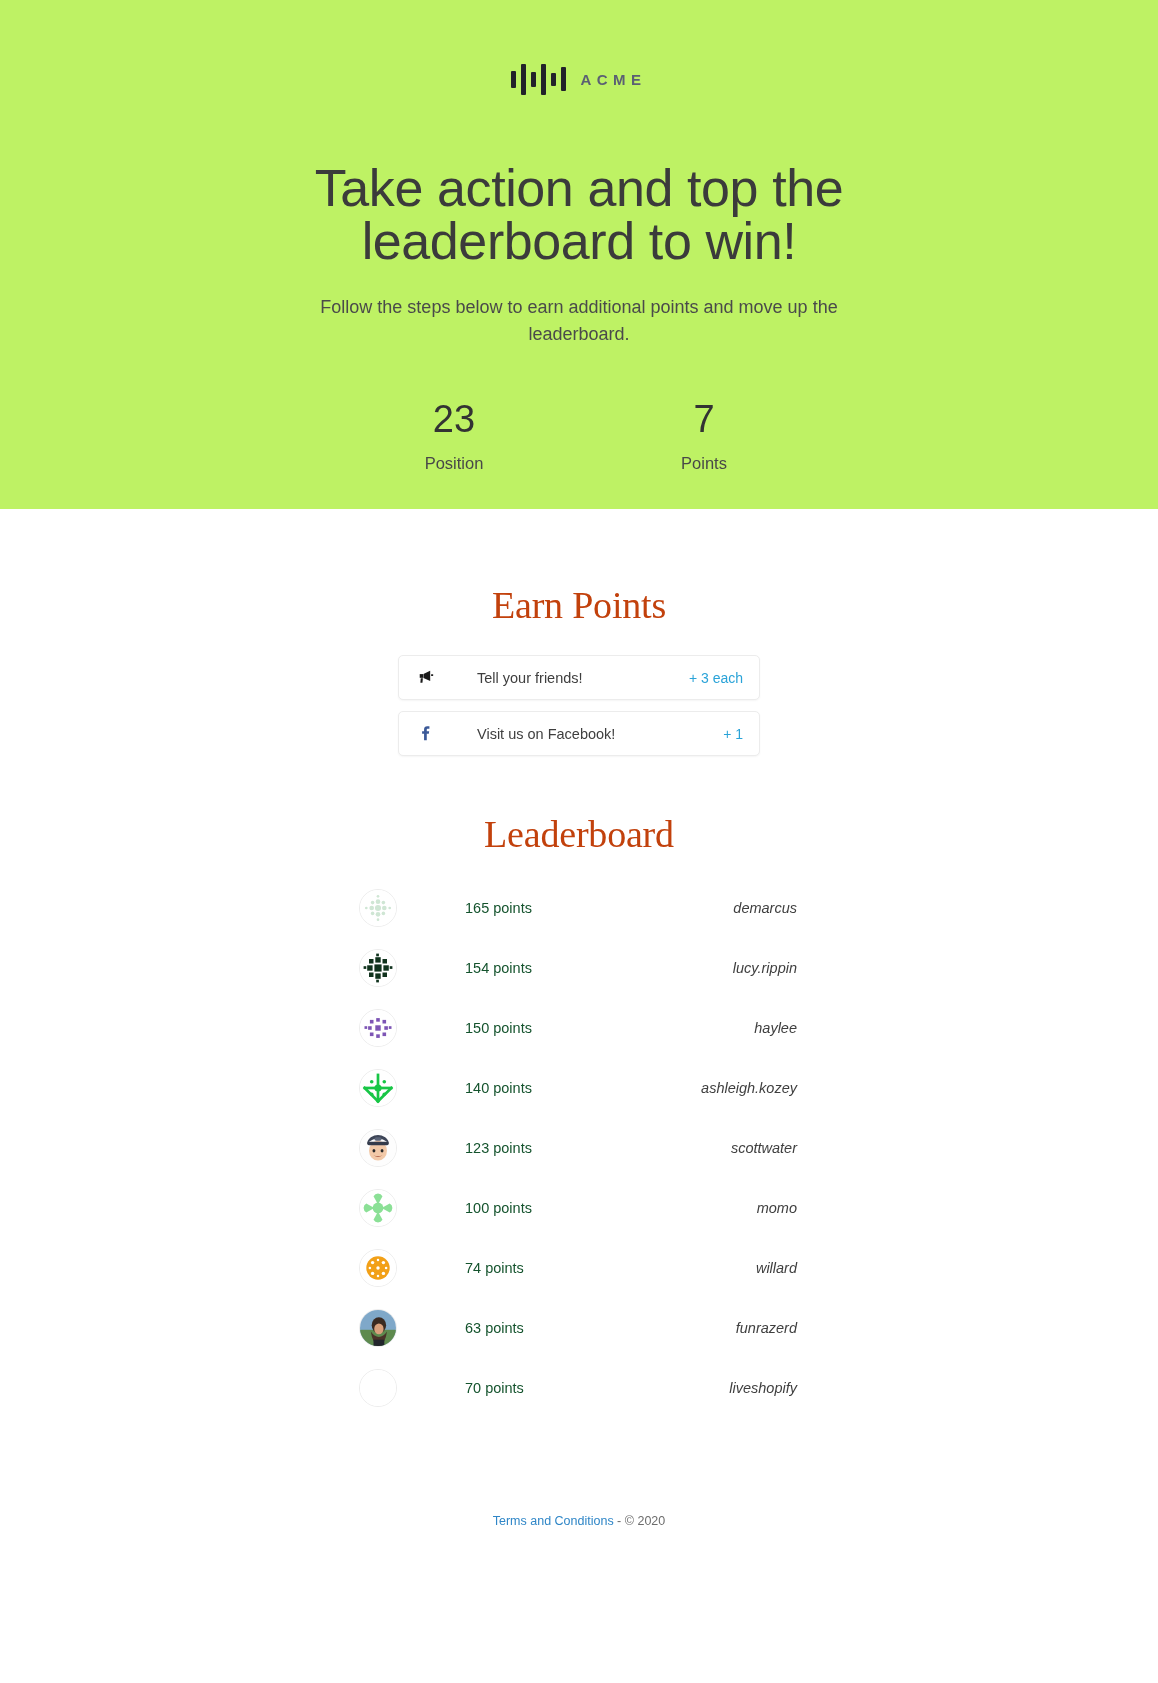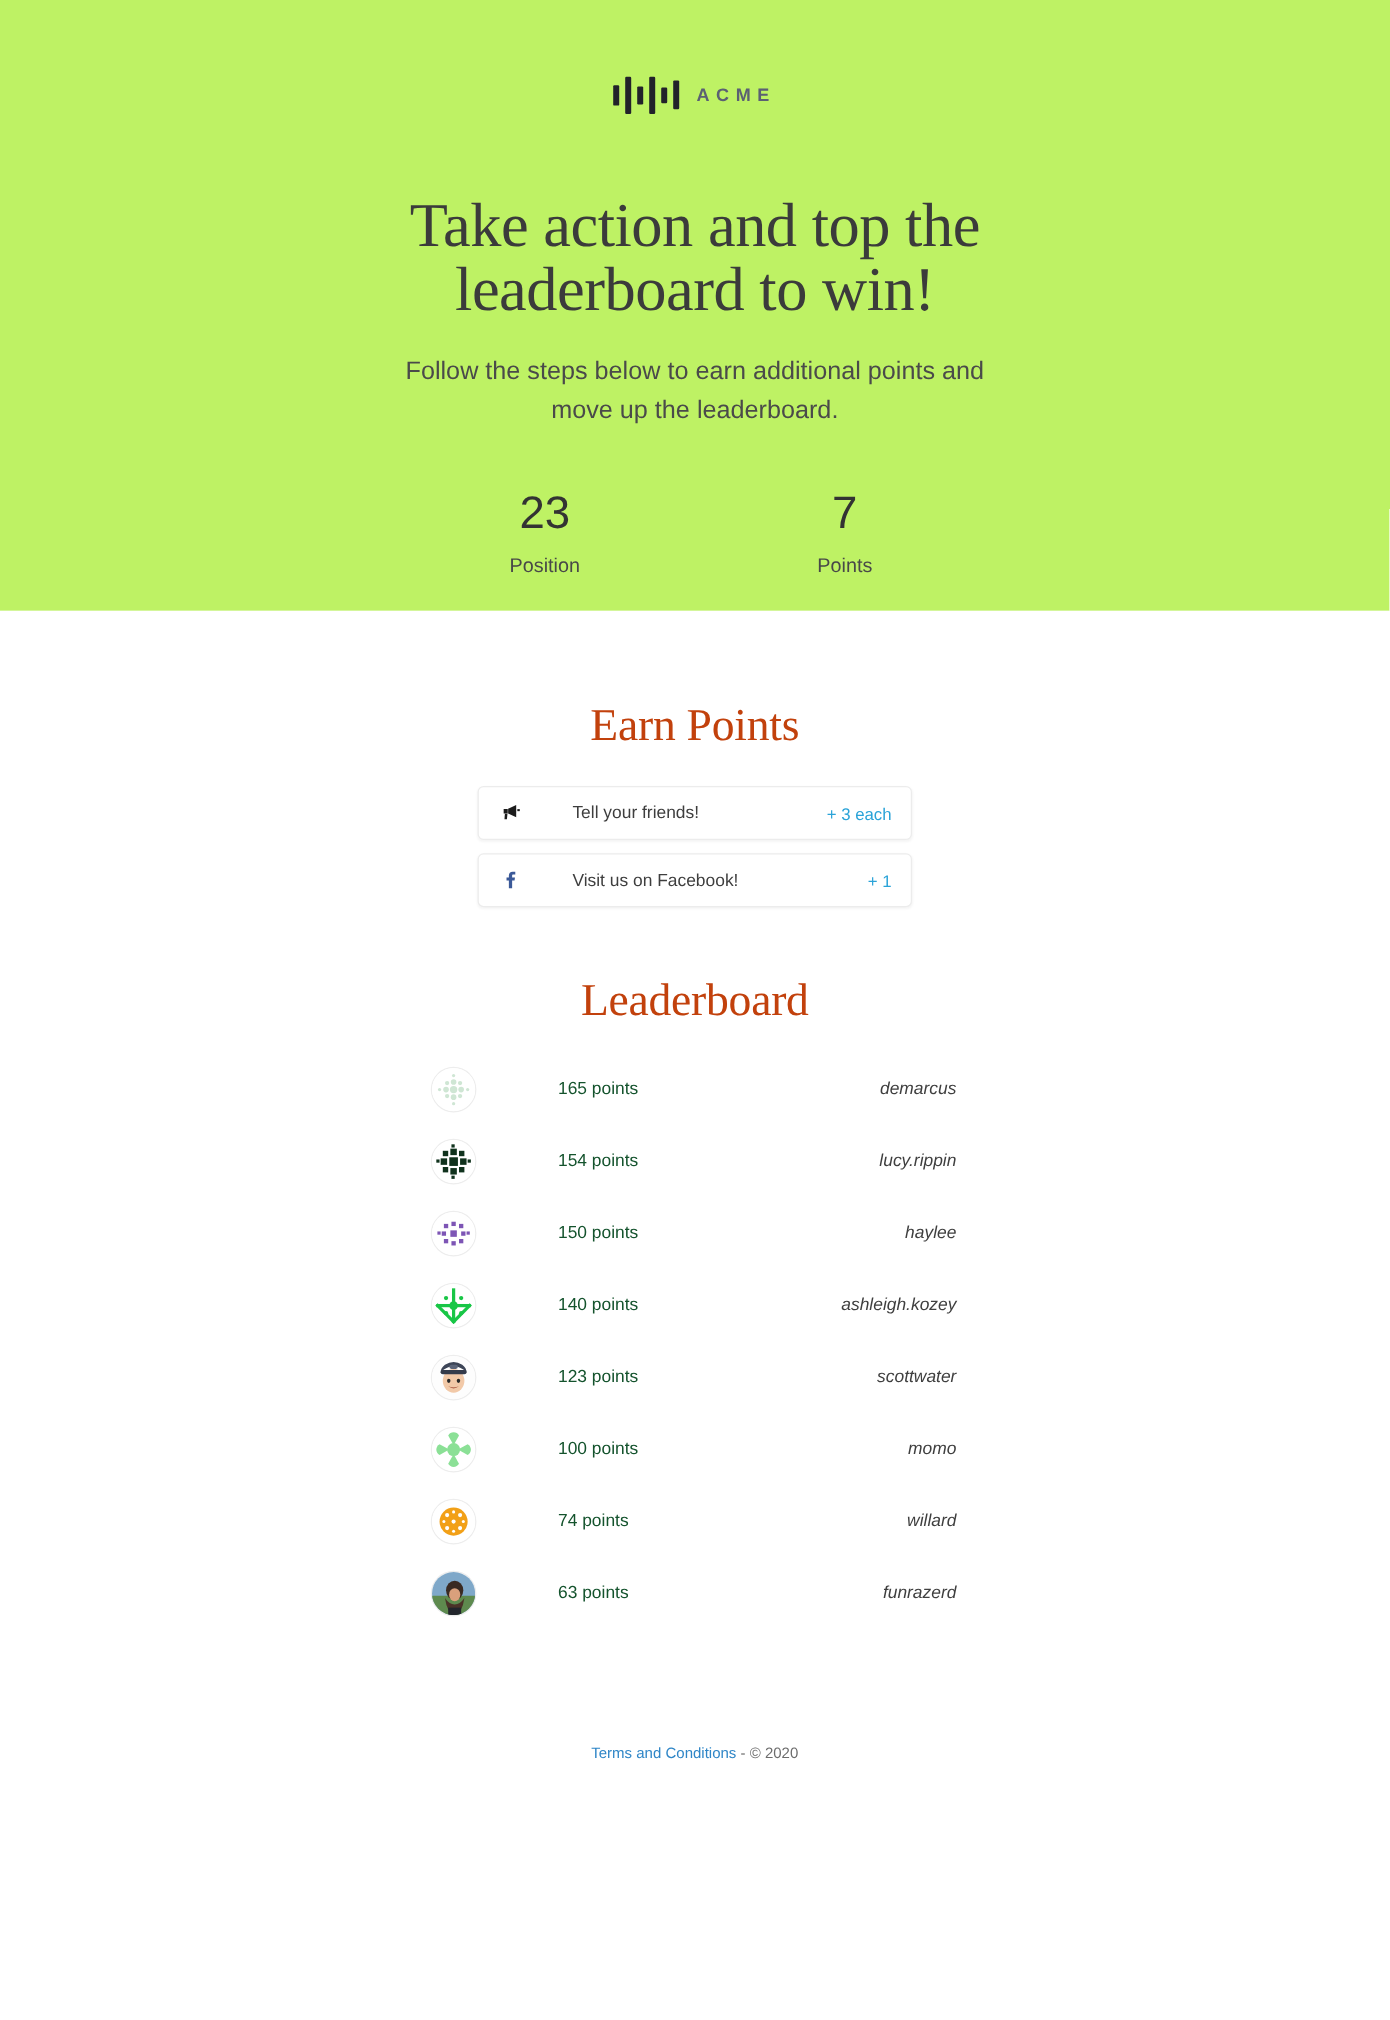--- a/index.html
+++ b/index.html
@@ -54,32 +54,32 @@
 
   .logo-text {
     font-family: "Liberation Sans", sans-serif;
     font-size: 15px;
     font-weight: 700;
     letter-spacing: 5.5px;
     color: #5b6073;
   }
 
   .headline {
-    font-family: Liberation Serif, serif;
+    font-family: Liberation Sans, sans-serif;
     font-size: 52px;
     line-height: 1.02;
     font-weight: 400;
     color: #3b3b3b;
     margin: 62px auto 0;
     max-width: 620px;
     letter-spacing: -0.4px;
   }
 
   .subhead {
-    font-size: 21px;
+    font-size: 18px;
     line-height: 1.5;
     color: #4a4a4a;
     margin: 26px auto 0;
     max-width: 530px;
     font-weight: 400;
   }
 
   .stats {
     display: flex;
     justify-content: center;
@@ -428,20 +428,29 @@
             <ellipse cx="21" cy="21" rx="5.2" ry="6" fill="#d9a07c"></ellipse>
             <path d="M12 24 q2 14 9 16 q7-2 9-16 q-4 6-9 6 q-5 0-9-6z" fill="#4a3328"></path>
             <rect x="15" y="33" width="12" height="7" fill="#22252c"></rect>
           </svg>
         </span>
         <span class="lb-points">63 points</span>
         <span class="lb-name">funrazerd</span>
       </div>
 
 
+      <div class="lb-row">
+        <span class="lb-avatar">
+          <svg viewBox="0 0 40 40">
+              <rect width="40" height="40" fill="#ffffff"></rect>
+            </svg>
+        </span>
+        <span class="lb-points">70 points</span>
+        <span class="lb-name">liveshopify</span>
+      </div>
 
     </div>
 
     <div class="footer">
       <a href="#">Terms and Conditions</a><span> - © 2020</span>
     </div>
 
   </div>
 </div>
 

